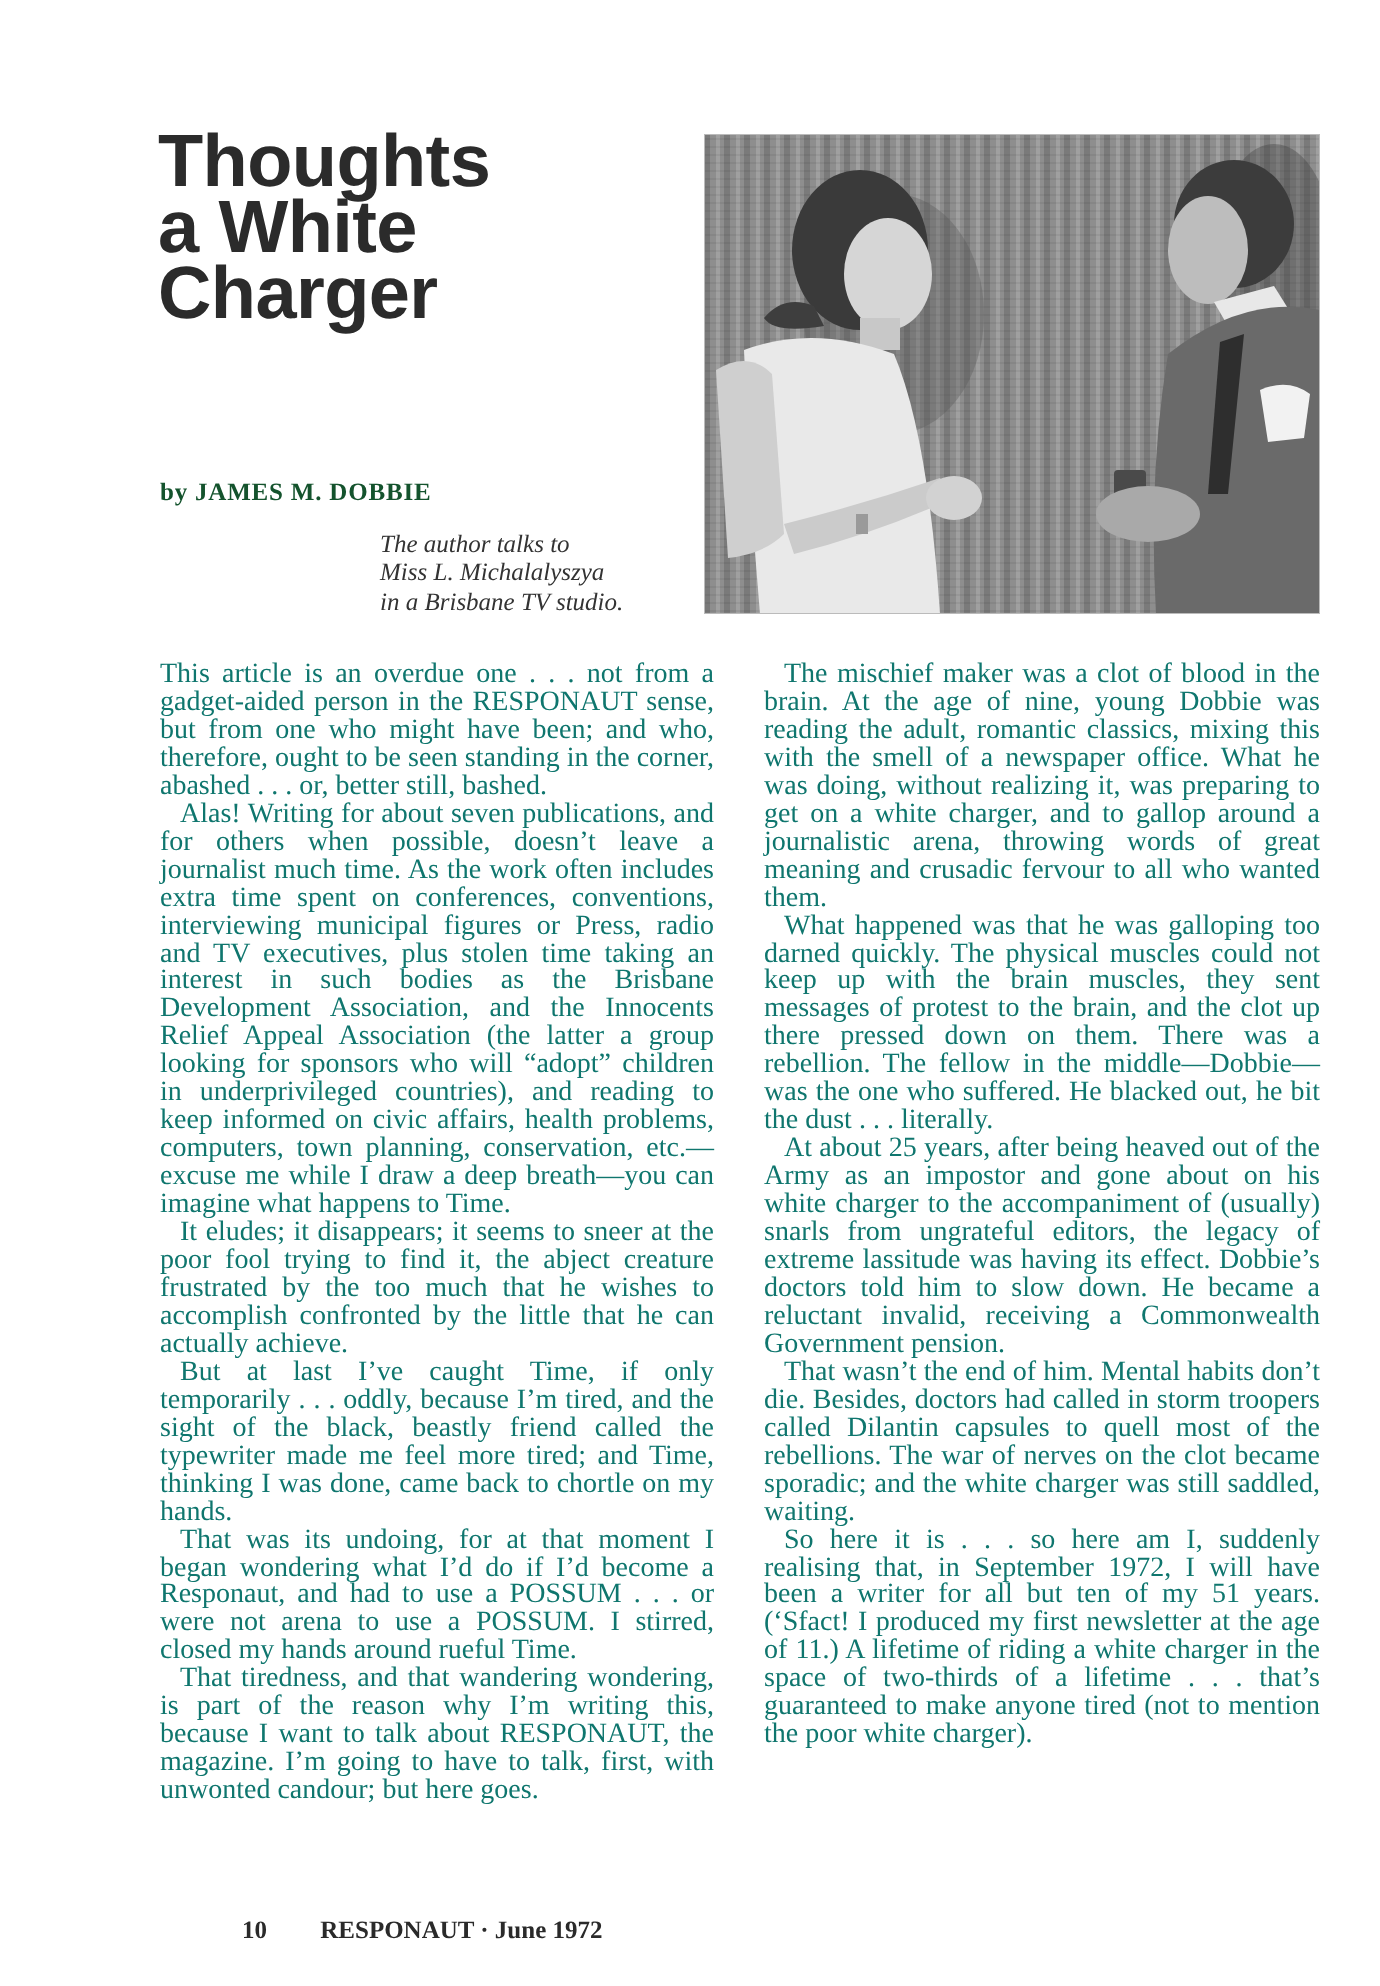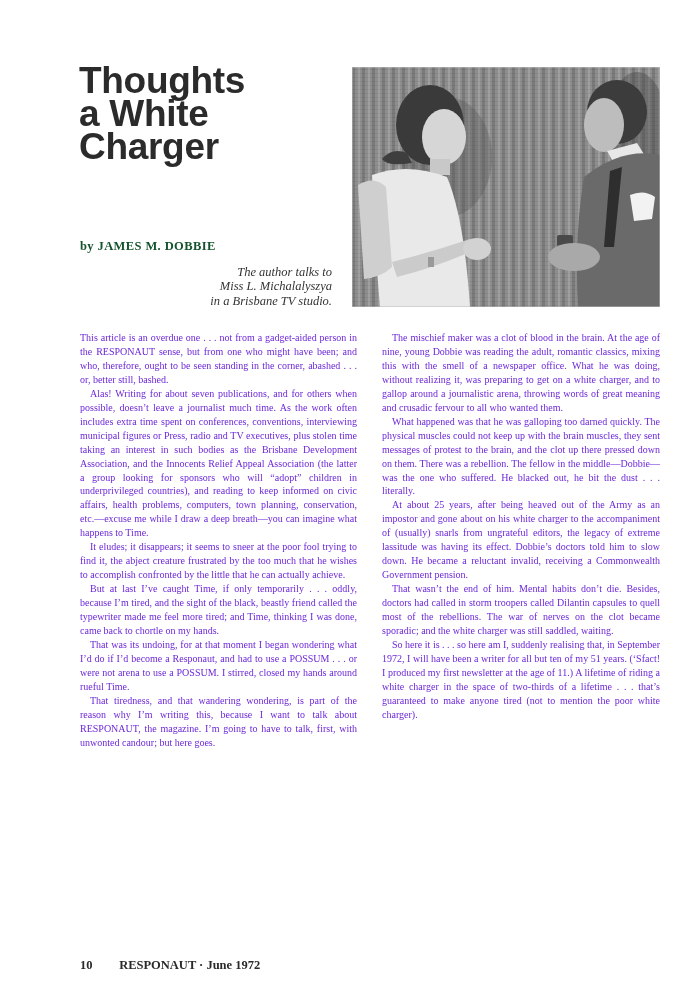--- a/index.html
+++ b/index.html
@@ -18,48 +18,47 @@
   .title span { display: block; }
 
   .byline {
     position: absolute; left: 80px; top: 203px;
     font-family: Liberation Serif, serif; font-weight: 700;
     font-size: 12.5px; color: #14532d; letter-spacing: 0.4px; margin-top: 36px;
   }
 
   .caption {
     position: absolute; left: 190px; top: 265px; width: 142px;
-    text-align: right;
     font-family: "Liberation Serif", serif; font-style: italic;
     font-size: 12.5px; line-height: 14.3px; color: #333;
   }
   .caption span { display: block; }
 
   .photo {
     position: absolute; left: 352px; top: 67px; width: 308px; height: 240px;
     background: #8a8a8a; overflow: hidden;
   }
   .photo svg { display: block; width: 100%; height: 100%; }
 
   .col {
     position: absolute; top: 331px; width: 277px;
-    font-family: "Liberation Serif", serif; font-size: 10px; line-height: 13.95px;
-    color: #6d28d9; text-align: justify; hyphens: manual;
+    font-family: "Liberation Serif", serif; font-size: 14px; line-height: 13.95px;
+    color: #0f766e; text-align: justify; hyphens: manual;
   }
   .col.left { left: 80px; }
   .col.right { left: 382px; width: 278px; }
   .col p { margin: 0; text-indent: 10px; }
   .col p.first { text-indent: 0; }
 
   .footer {
     position: absolute; left: 80px; top: 958px;
     font-family: "Liberation Serif", serif; font-weight: 700;
     font-size: 12.5px; color: #2a2a2a;
   }
-  .footer .pgnum { display: inline-block; width: 36px; }
+  .footer .pgnum { display: inline-block; width: 36px; margin-left: 41px; }
 </style>
 </head>
 <body>
 
 <div class="page">
 
   <h1 class="title">
     <span>Thoughts</span>
     <span>a White</span>
     <span>Charger</span>

